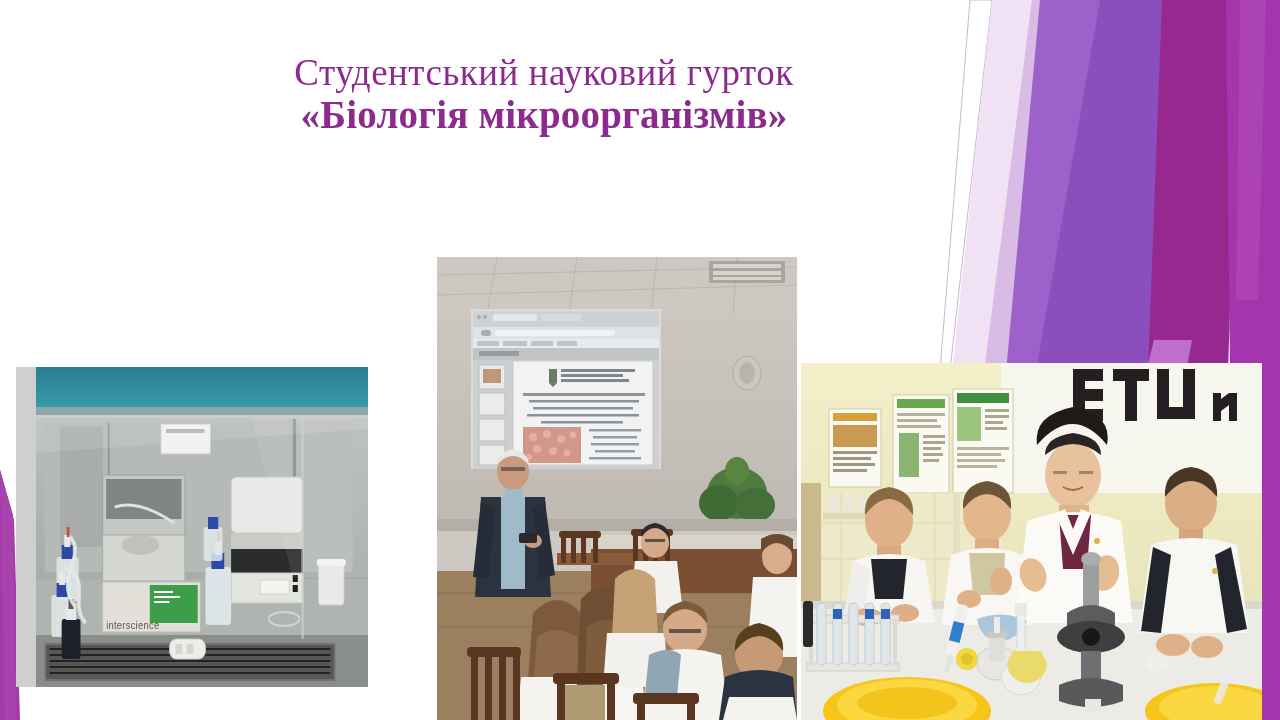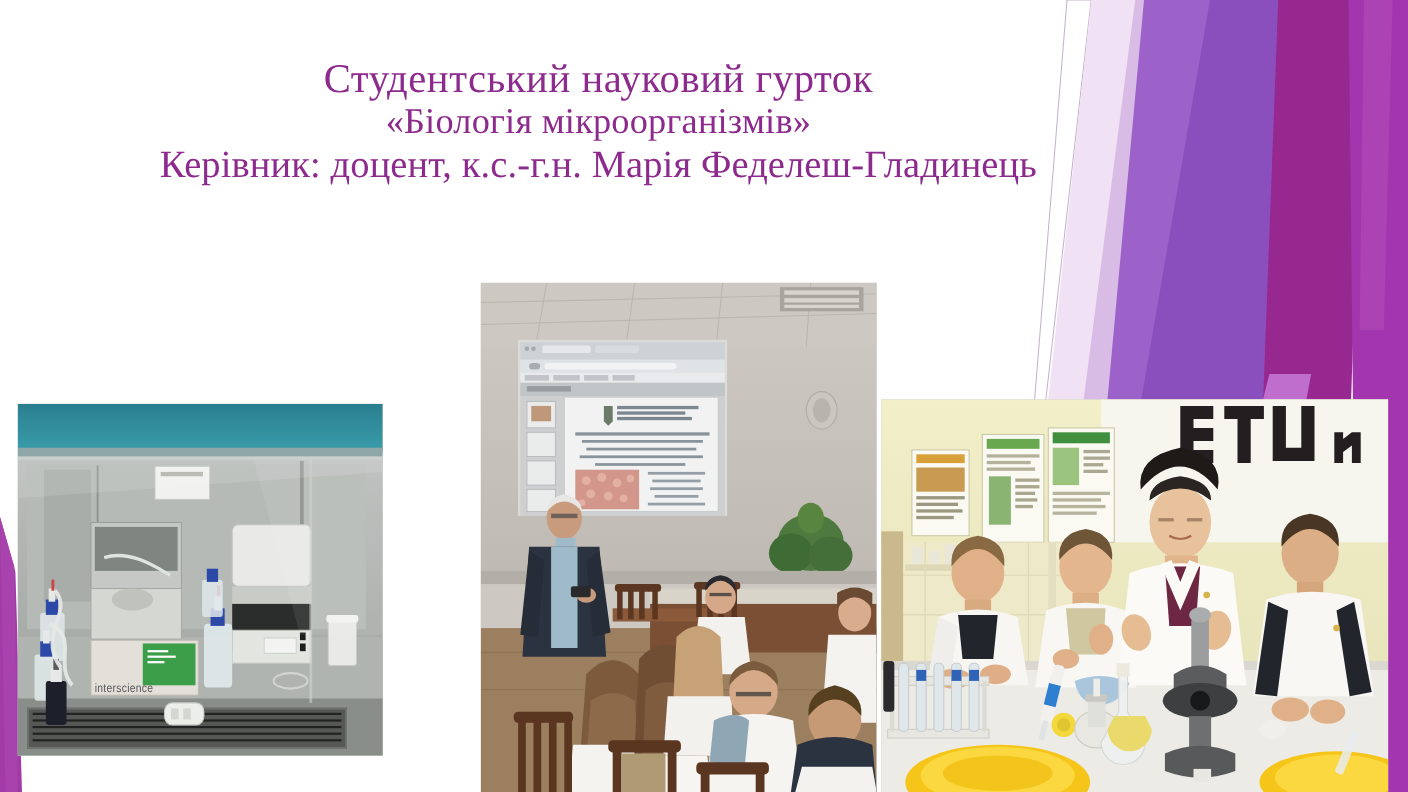--- a/index.html
+++ b/index.html
@@ -47,39 +47,39 @@
     color: #8d2a8d;
     line-height: 1.12;
     margin-left: 14px;
   }
   .title-line-1 {
     font-size: 37px;
     font-weight: normal;
     letter-spacing: 0.5px;
   }
   .title-line-2 {
-    font-size: 33px;
-    font-weight: normal;
+    font-size: 39px;
+    font-weight: bold;
     letter-spacing: 0.2px;
   }
   .title-line-3 {
     font-size: 35px;
     font-weight: normal;
     letter-spacing: 0.1px;
   }
 
   
   .photo {
     position: absolute;
     overflow: hidden;
     background: #cfcfcf;
   }
   .photo svg { display: block; width: 100%; height: 100%; }
 
-  #photo-lab-hood   { left: 16px;  top: 367px; width: 332px; height: 320px; }
+  #photo-lab-hood   { left: 16px;  top: 367px; width: 332px; height: 320px; padding-left: 20px; }
   #photo-lecture    { left: 437px; top: 257px; width: 360px; height: 463px; }
   #photo-students   { left: 801px; top: 363px; width: 461px; height: 357px; }
 </style>
 </head>
 <body>
 
 <div id="slide">
 
   <div class="deco-layer">
     <svg viewBox="0 0 340 720" preserveAspectRatio="none">
@@ -107,21 +107,20 @@
   <div class="deco-bl">
     <svg viewBox="0 0 70 310" preserveAspectRatio="none">
       <polygon points="0,60 14,110 20,310 0,310" fill="#a23ba8"></polygon>
       <polygon points="0,60 13,105 16,310 5,310" fill="#a842ac"></polygon>
     </svg>
   </div>
 
   <div class="title-block">
     <div class="title-line-1">Студентський науковий гурток</div>
     <div class="title-line-2">«Біологія мікроорганізмів»</div>
-    <div class="title-line-3">Керівник: доцент, к.с.-г.н. Марія Феделеш-Гладинець</div>
   </div>
 
   <div class="photo" id="photo-lab-hood">
     <svg viewBox="0 0 388 320" preserveAspectRatio="none">
       <defs>
         <linearGradient id="tealTop" x1="0" y1="0" x2="0" y2="1">
           <stop offset="0%" stop-color="#2a7f8f"></stop>
           <stop offset="100%" stop-color="#3a9dab"></stop>
         </linearGradient>
         <linearGradient id="hoodGlass" x1="0" y1="0" x2="0" y2="1">

